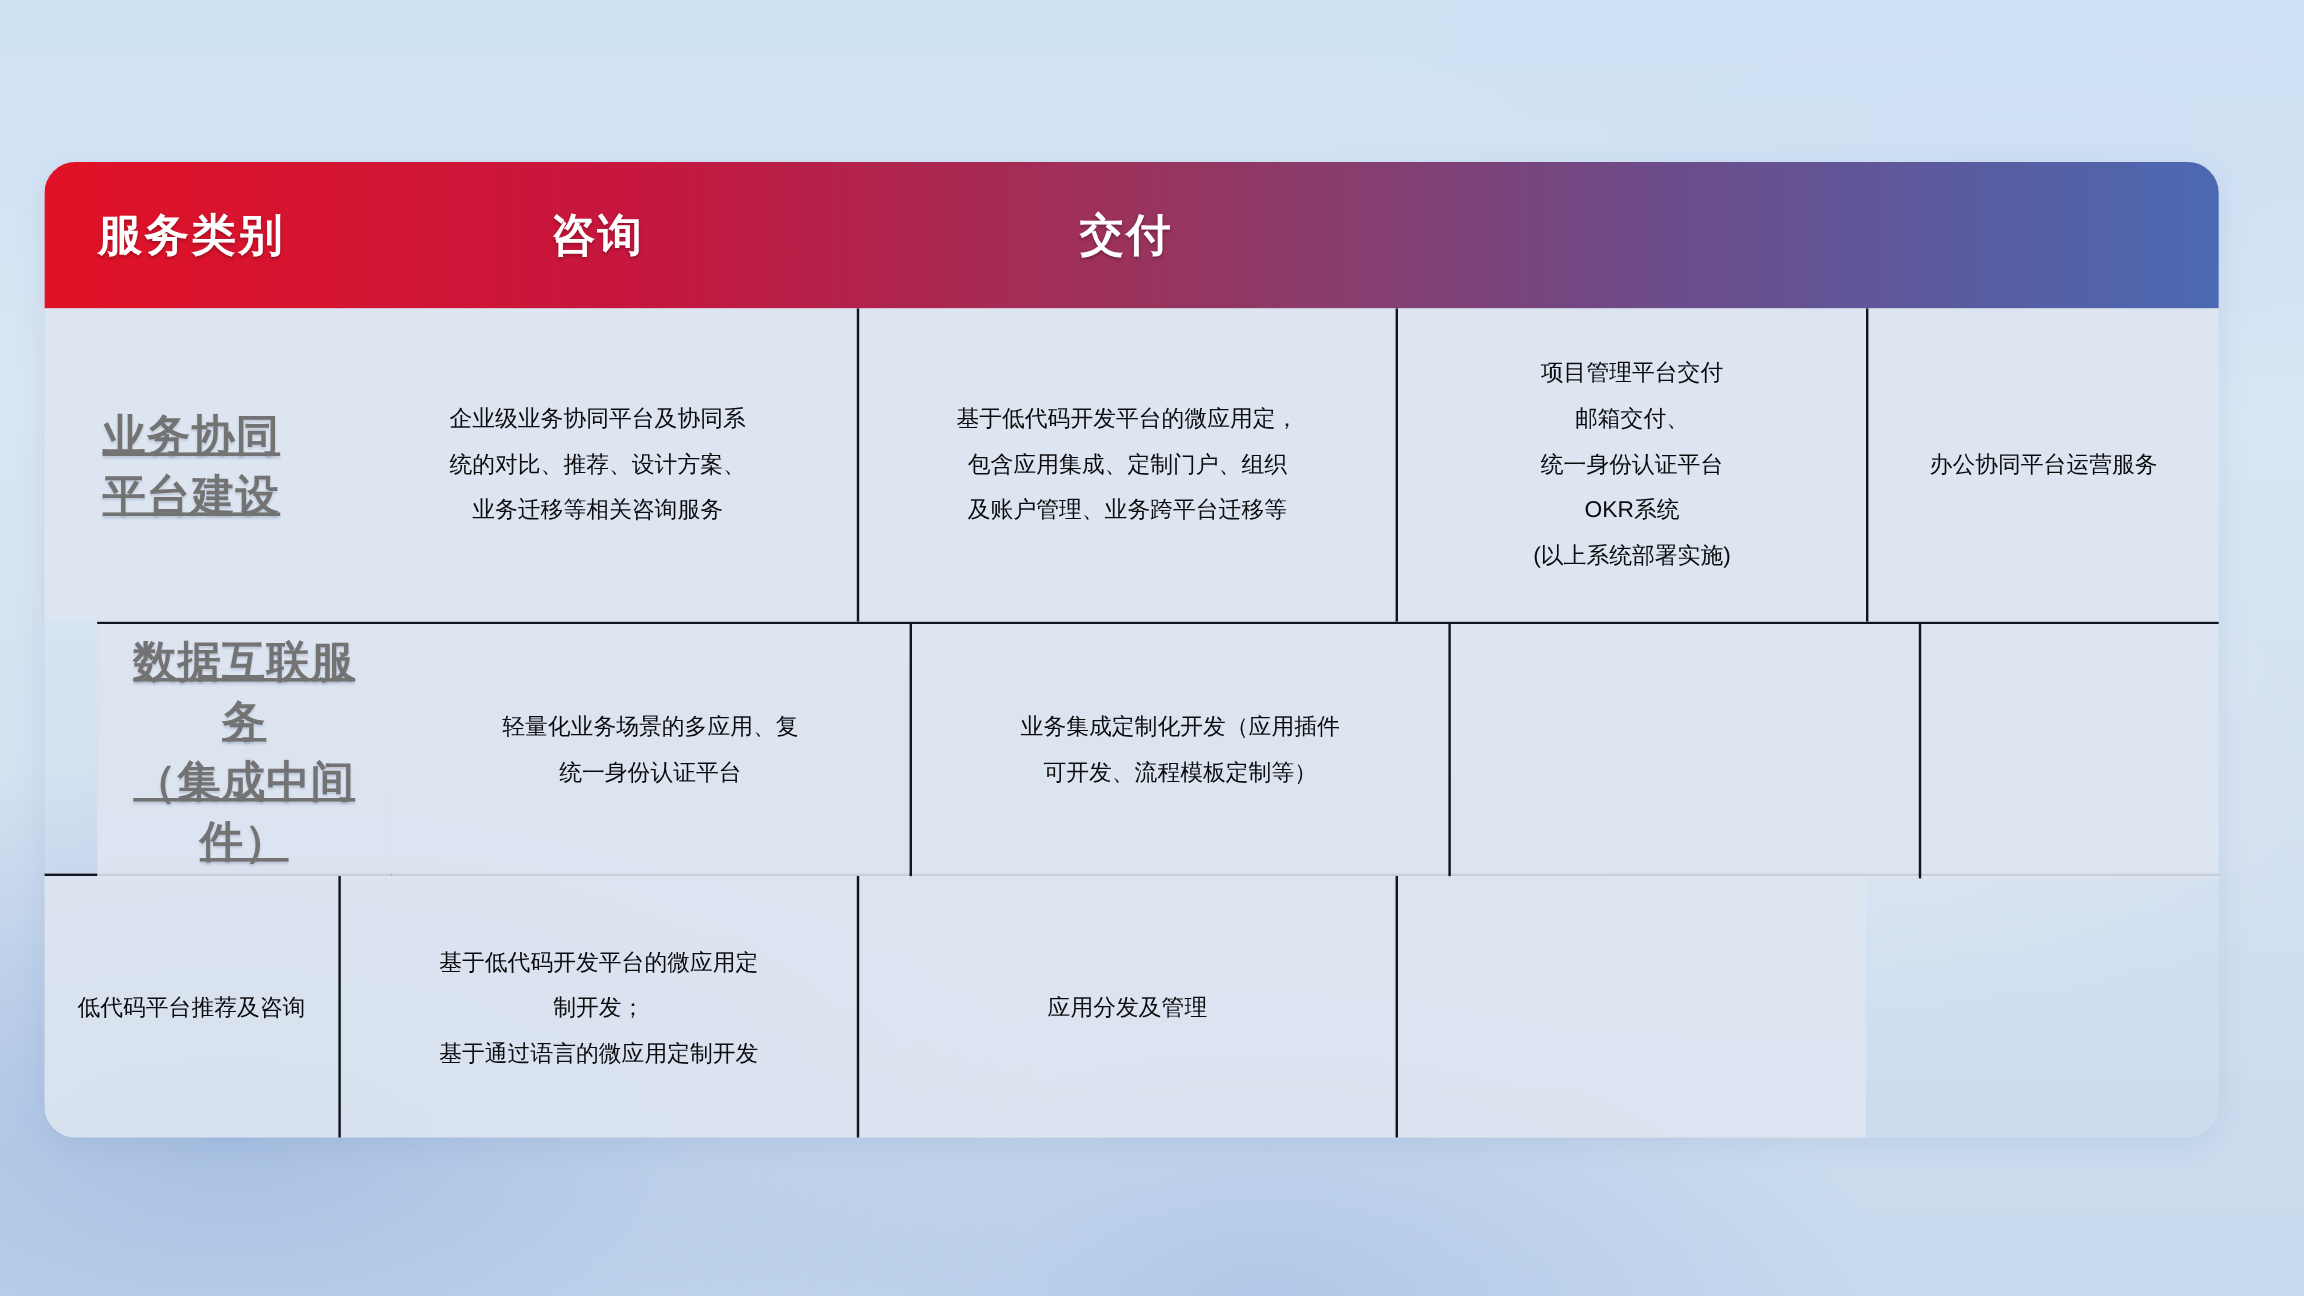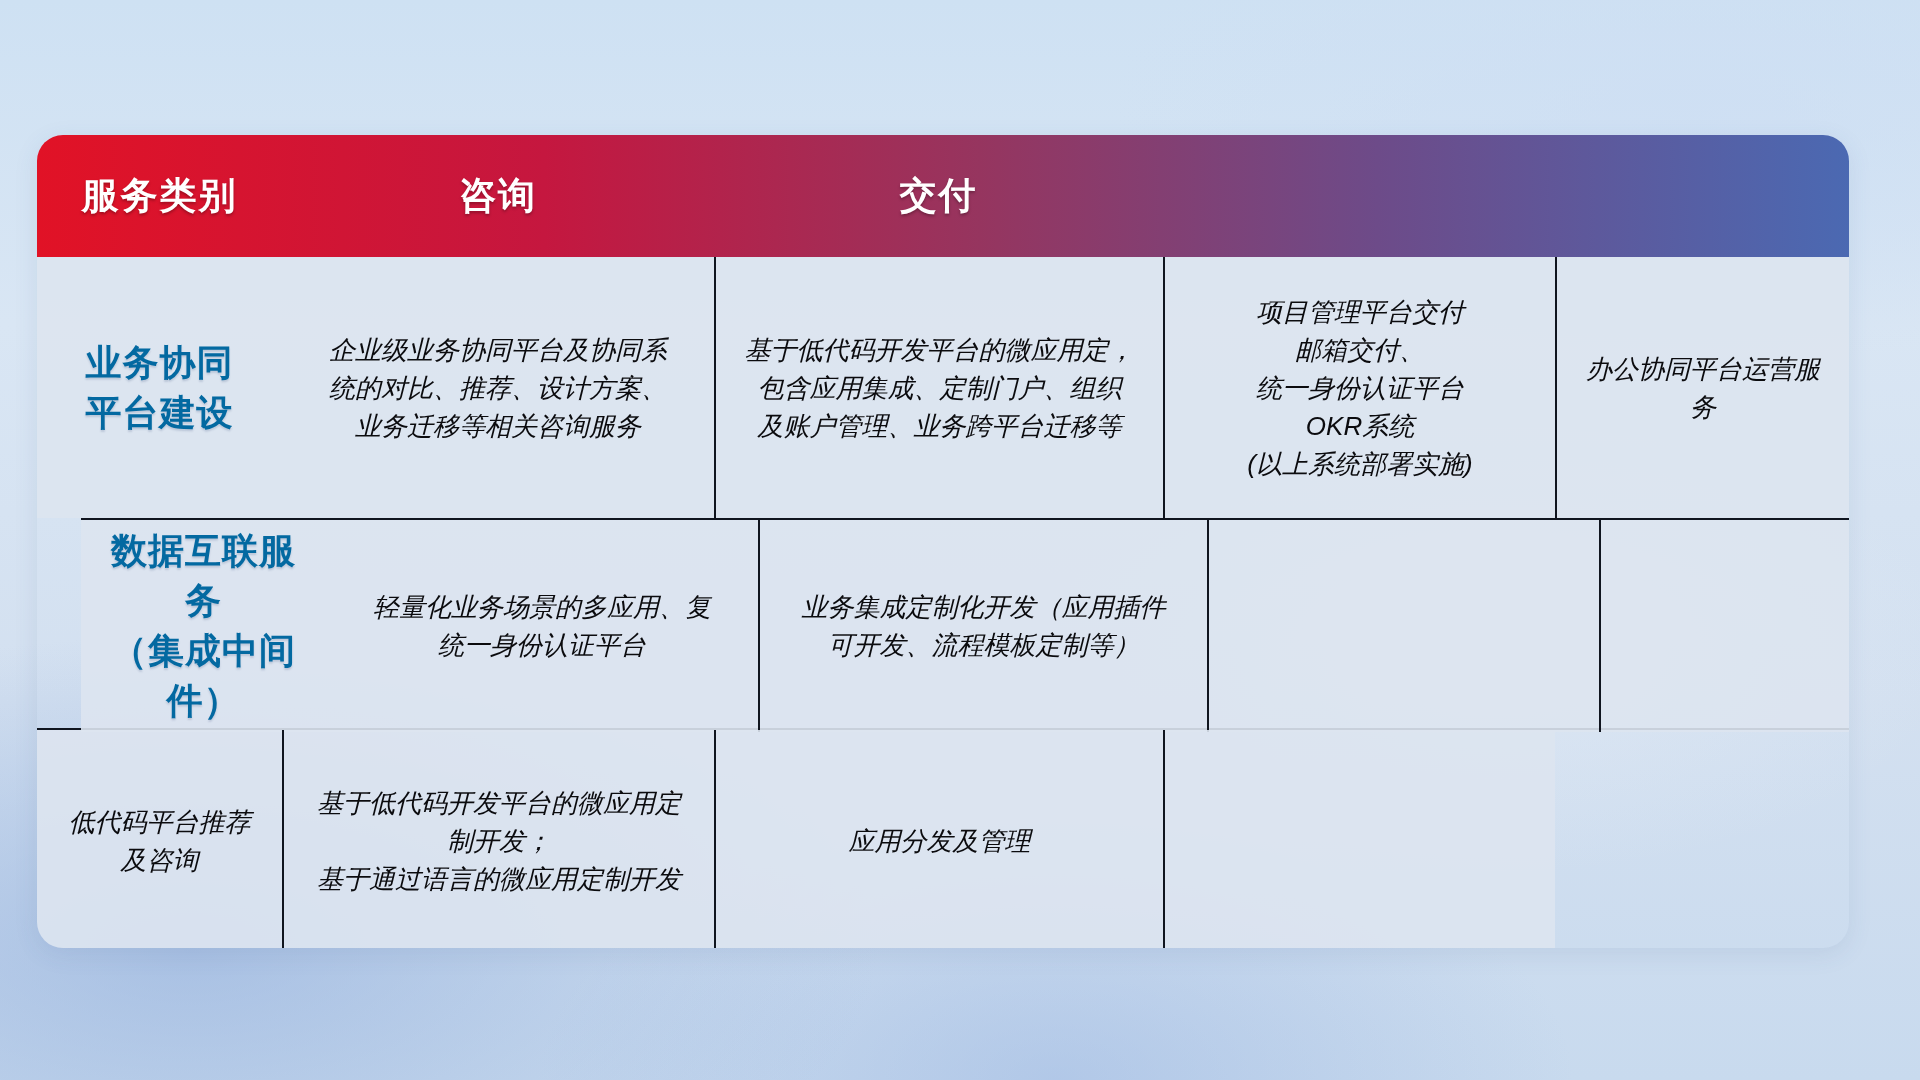--- a/index.html
+++ b/index.html
@@ -32,25 +32,25 @@
   .body-row{height:261px;}
   .body-row.r2{height:208px;border-top:2px solid #10151f;margin-left:44px;}
   .body-row.r3{height:222px;border-top:2px solid #10151f;}
   .cell{
     display:flex;align-items:center;justify-content:center;
     text-align:center;padding:6px 20px;box-sizing:border-box;
     background:rgba(221,228,239,0.90);
   }
   .cell.vline{border-left:2px solid #10151f;}
   .cell-text{
-    white-space:pre-line;color:#0b0b0e;font-size:26px;line-height:38px;font-style:italic;
+    white-space:pre-line;color:#0b0b0e;font-size:19px;line-height:38px;
   }
   .cat-text{
-    white-space:pre-line;color:#0369a1;font-size:36px;font-weight:bold;
-    line-height:50px;letter-spacing:1px;text-shadow:0 2px 2px rgba(40,60,110,0.18);
+    white-space:pre-line;color:#737373;font-size:36px;font-weight:bold;
+    line-height:50px;letter-spacing:1px;text-shadow:0 2px 2px rgba(40,60,110,0.18);text-decoration:underline;
   }
 </style>
 </head>
 <body>
 
 <div class="slide-table">
 
   <div class="thead grid-cols">
     <div class="th">
         <span>服务类别</span>

